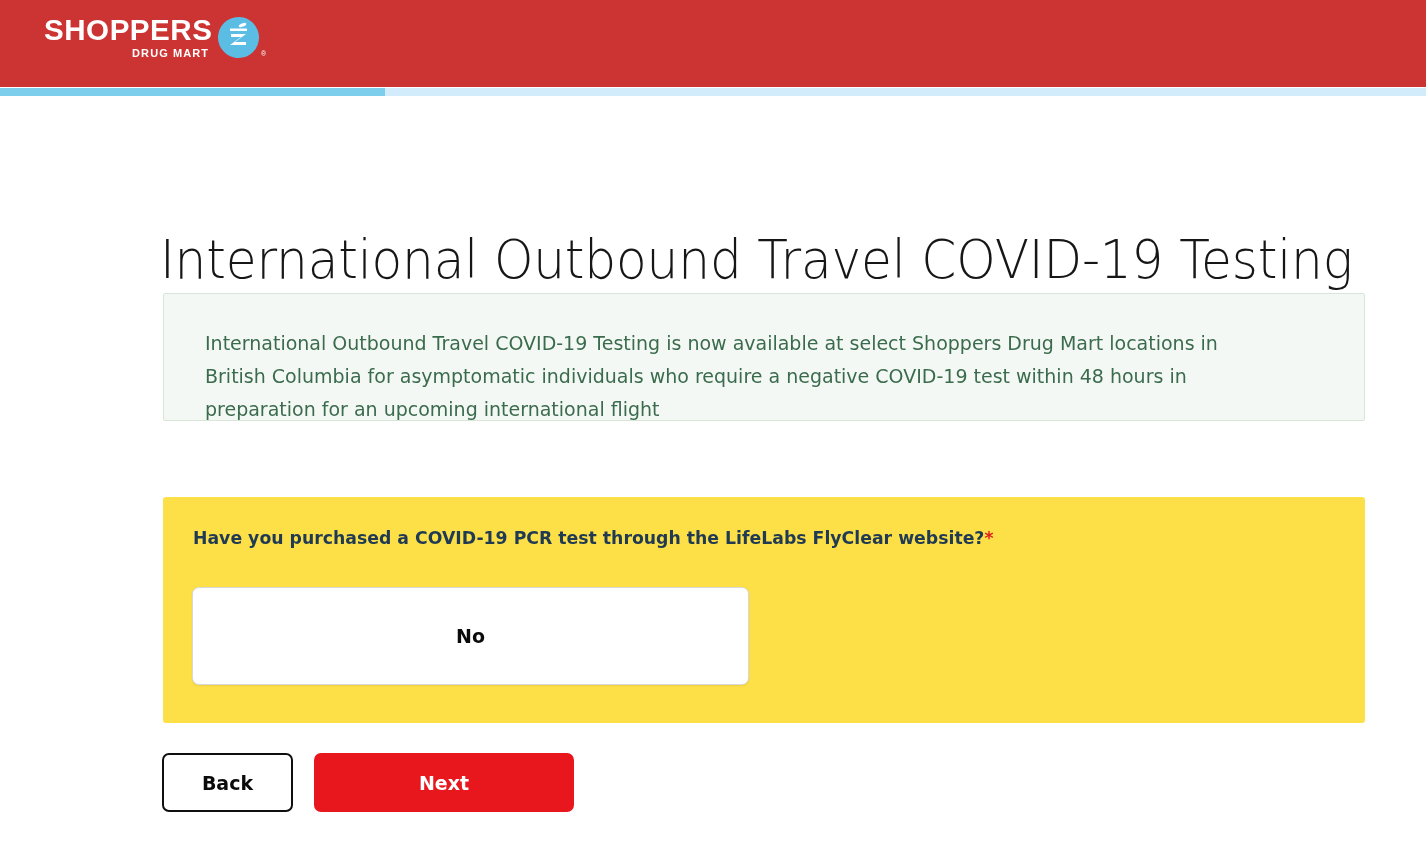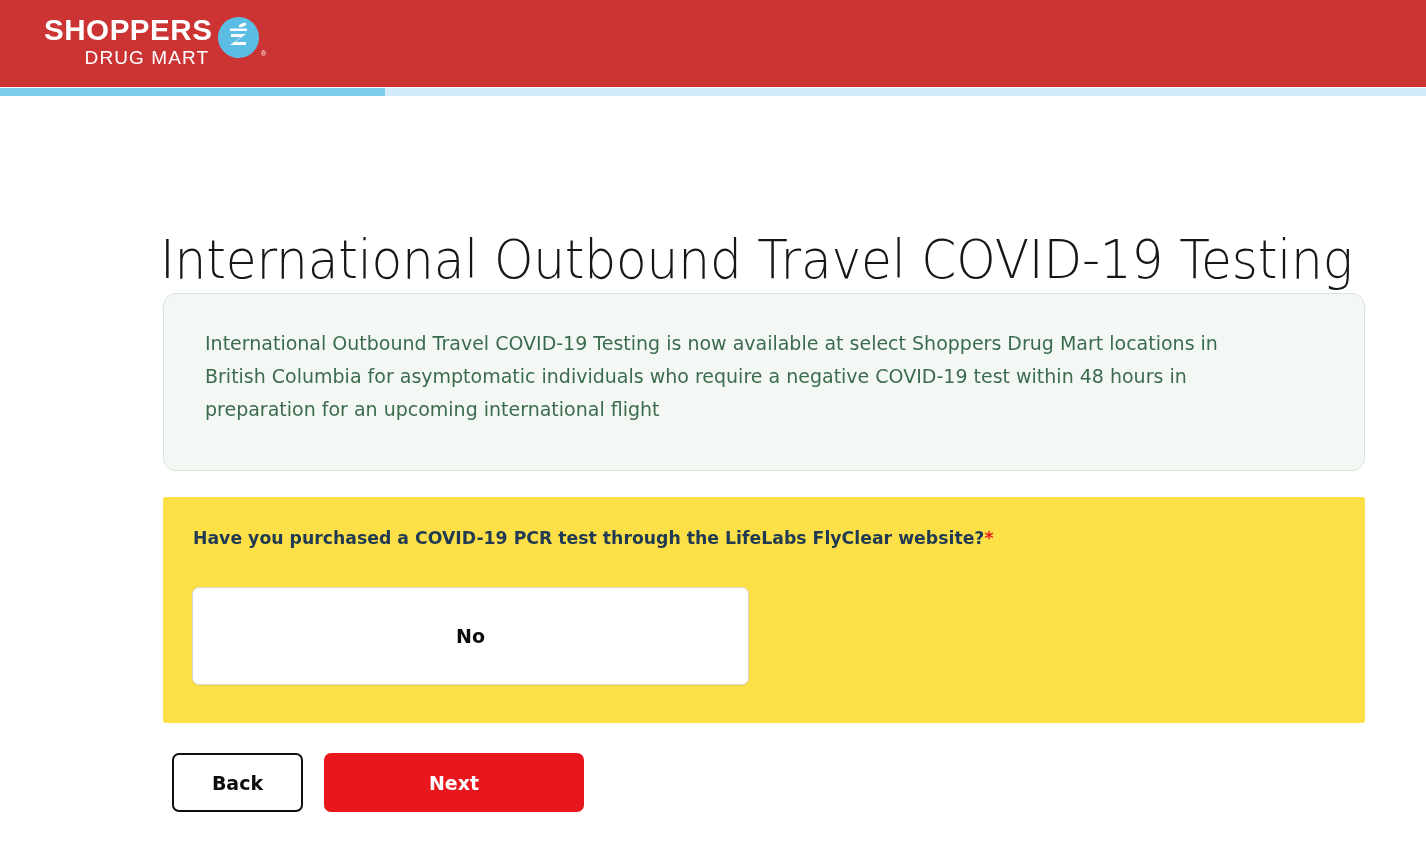--- a/index.html
+++ b/index.html
@@ -41,22 +41,22 @@
     font-size: 29px;
     font-weight: bold;
     letter-spacing: 0.5px;
     font-family: "Liberation Sans", sans-serif;
     display: block;
     transform: scaleX(1.02);
     transform-origin: left center;
   }
   .logo-drugmart {
     color: #ffffff;
-    font-size: 19px;
-    font-weight: normal;
+    font-size: 11px;
+    font-weight: bold;
     letter-spacing: 1.1px;
     margin-top: 3px;
     display: block;
   }
   .logo-mark {
     position: relative;
     width: 41px;
     height: 41px;
     margin-left: 9px;
     margin-top: 1px;
@@ -116,25 +116,25 @@
     transform: scaleX(0.93);
     transform-origin: left top;
   }
 
   
   .notice {
     position: absolute;
     left: 163px;
     top: 197px;
     width: 1202px;
-    height: 178px;
+    height: 128px;
     box-sizing: border-box;
     background: #f4f8f4;
     border: 1px solid #d8e6d8;
-    border-radius: 13px;
+    border-radius: 2px;
   }
   .notice-text {
     position: absolute;
     left: 41px;
     top: 33px;
     width: 1090px;
     color: #3b6b4d;
     font-size: 20px;
     line-height: 33px;
     font-family: "DejaVu Sans", sans-serif;
@@ -197,21 +197,21 @@
   }
   .choice.unselected {
     background: #ffffff;
     border: 1px solid #d8d8d8;
     box-shadow: 0 1px 2px rgba(0,0,0,0.07);
   }
 
   
   .footer-actions {
     position: absolute;
-    left: 172px;
+    left: 162px;
     top: 657px;
     display: flex;
     align-items: center;
     gap: 21px;
   }
   .btn {
     box-sizing: border-box;
     height: 59px;
     border-radius: 7px;
     display: flex;

